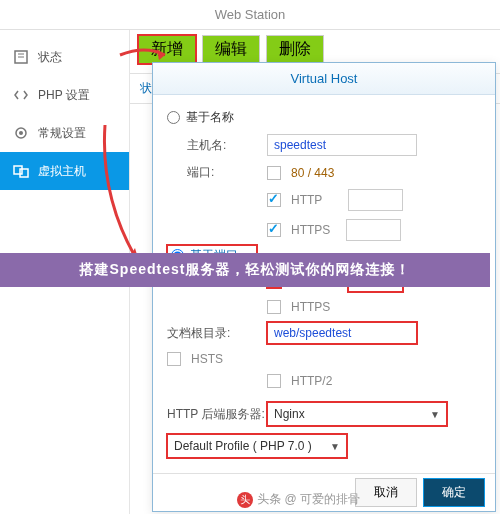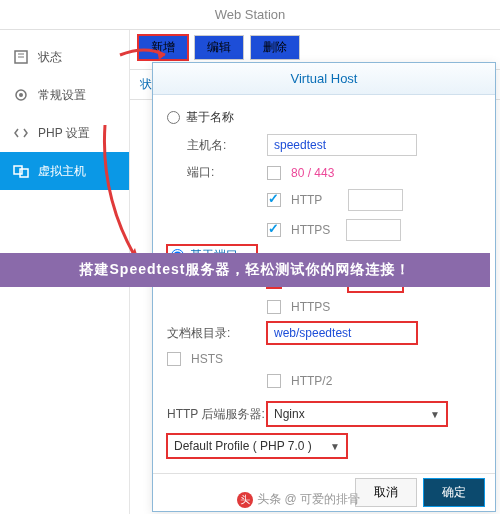--- a/index.html
+++ b/index.html
@@ -11,21 +11,21 @@
   
   .sidebar { width: 130px; border-right: 1px solid #e5e5e5; padding-top: 8px; }
   .sidebar-item { display: flex; align-items: center; padding: 10px 12px; cursor: pointer; color: #555; }
   .sidebar-item.active { background: #0a98e6; color: #fff; }
   .sidebar-item .icon { width: 18px; height: 18px; margin-right: 8px; display: inline-flex; align-items: center; justify-content: center; }
   .sidebar-item svg { width: 16px; height: 16px; }
   
   .content { flex: 1; position: relative; }
   
   .toolbar { display: flex; padding: 5px 8px; gap: 6px; }
-  .toolbar button { padding: 3px 12px; border: 1px solid #ccc; background: #1d4ed8; font-size: 12px; cursor: pointer; }
+  .toolbar button { padding: 3px 12px; border: 1px solid #ccc; background: #84cc16; font-size: 16px; cursor: pointer; }
   
   .table-header { display: flex; border-top: 1px solid #e0e0e0; border-bottom: 1px solid #e0e0e0; margin-top: 4px; }
   .table-header div { flex: 1; padding: 6px 10px; color: #0a6fb7; font-size: 12px; }
   
   .arrow { position: absolute; top: 10px; left: -15px; width: 60px; height: 40px; pointer-events: none; z-index: 5; }
   .arrow svg { width: 100%; height: 100%; }
   .arrow2 { position: absolute; top: 120px; left: 95px; width: 60px; height: 150px; pointer-events: none; z-index: 50; }
   .arrow2 svg { width: 100%; height: 100%; }
   
   .dialog { position: absolute; top: 62px; left: 152px; width: 344px; height: 450px; border: 1px solid #8cb8d8; background: #fff; display: flex; flex-direction: column; z-index: 20; box-shadow: 0 2px 10px rgba(0,0,0,0.1); }
@@ -35,21 +35,21 @@
   .radio-row { padding: 4px 0; display: flex; align-items: center; gap: 6px; }
   .radio-row input[type=radio] { margin: 0; }
   .radio-row.sel { color: #0a6fb7; }
   
   .form-row { display: flex; align-items: center; padding: 4px 0; }
   .form-row .lbl { width: 100px; padding-left: 20px; color: #555; }
   .form-row .val { flex: 1; display: flex; align-items: center; gap: 6px; }
   .form-row input[type=text] { height: 22px; padding: 0 6px; border: 1px solid #ccc; font-size: 12px; color: #1d4ed8; }
   .form-row input[type=text].w1 { width: 150px; }
   .form-row input[type=text].w2 { width: 55px; }
-  .form-row .static { color: #ec4899; padding-left: 4px; }
+  .form-row .static { color: #a16207; padding-left: 4px; }
   .chk { width: 14px; height: 14px; border: 1px solid #bbb; display: inline-block; position: relative; }
   .chk.on::after { content: "✓"; position: absolute; top: -3px; left: 0px; color: #0a98e6; font-size: 13px; font-weight: bold; }
   .proto-label { color: #888; margin-left: 4px; }
   
   .select { height: 24px; border: 1px solid #ccc; width: 180px; display: flex; align-items: center; justify-content: space-between; padding: 0 6px; background: #fff; cursor: pointer; }
   .select span:last-child { font-size: 10px; color: #555; }
   
   .browse-btn { margin-left: 6px; padding: 3px 8px; border: 1px solid #ccc; background: #f7f7f7; font-size: 12px; cursor: pointer; }
   
   .hl-red { outline: 2px solid #e53030; outline-offset: -1px; }
@@ -77,33 +77,33 @@
             <rect x="2" y="2" width="12" height="12" fill="none" stroke="#777" stroke-width="1.5"></rect>
             <line x1="5" y1="5" x2="11" y2="5" stroke="#777"></line>
             <line x1="5" y1="8" x2="11" y2="8" stroke="#777"></line>
           </svg>
         </span>
       <span>状态</span>
     </div>
     <div class="sidebar-item">
       <span class="icon">
           <svg viewBox="0 0 16 16">
+            <path d="M5 4 L2 8 L5 12 M11 4 L14 8 L11 12" fill="none" stroke="#777" stroke-width="1.5"></path>
+          </svg>
+        </span>
+      <span>PHP 设置</span>
+    </div>
+    <div class="sidebar-item">
+      <span class="icon">
+          <svg viewBox="0 0 16 16">
             <circle cx="8" cy="8" r="5" fill="none" stroke="#777" stroke-width="1.5"></circle>
             <circle cx="8" cy="8" r="2" fill="#777"></circle>
           </svg>
         </span>
       <span>常规设置</span>
-    </div>
-    <div class="sidebar-item">
-      <span class="icon">
-          <svg viewBox="0 0 16 16">
-            <path d="M5 4 L2 8 L5 12 M11 4 L14 8 L11 12" fill="none" stroke="#777" stroke-width="1.5"></path>
-          </svg>
-        </span>
-      <span>PHP 设置</span>
     </div>
     <div class="sidebar-item active">
       <span class="icon">
           <svg viewBox="0 0 16 16">
             <rect x="1" y="3" width="8" height="8" fill="none" stroke="#fff" stroke-width="1.5"></rect>
             <rect x="7" y="6" width="8" height="8" fill="none" stroke="#fff" stroke-width="1.5"></rect>
           </svg>
         </span>
       <span>虚拟主机</span>
     </div>

